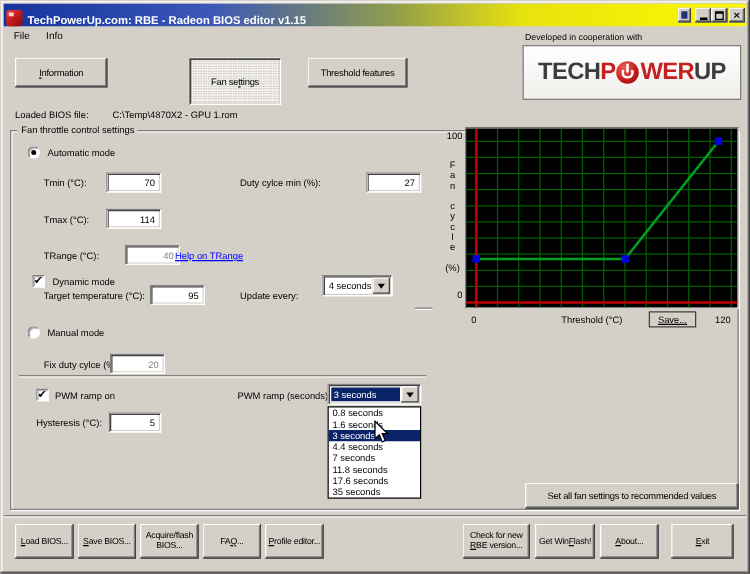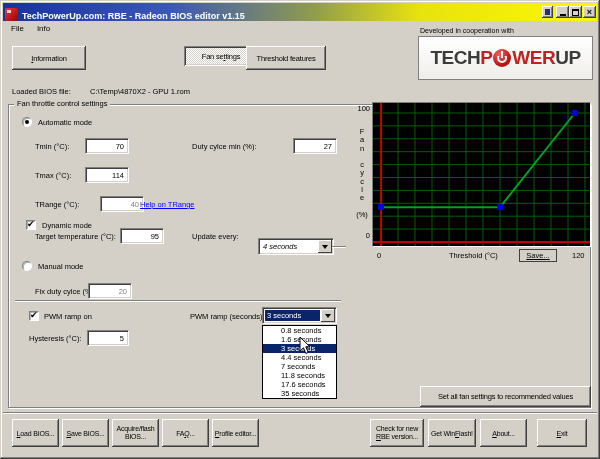--- a/index.html
+++ b/index.html
@@ -63,21 +63,21 @@
   
   .combo{position:absolute;height:17px;background:#fff;border:1px solid;border-color:#808080 #fff #fff #808080;
     box-shadow: inset 1px 1px 0 #404040, inset -1px -1px 0 #d4d0c8;}
   .combo .val{position:absolute;left:2px;top:2px;right:16px;bottom:2px;font-size:7.5px;line-height:11px;padding-left:2px;white-space:nowrap;overflow:hidden;}
   .combo.sel .val{background:#0a246a;color:#fff;}
   .combo .dbtn{position:absolute;right:1px;top:1px;bottom:1px;width:14px;background:#d4d0c8;
     box-shadow: inset -1px -1px 0 #404040, inset 1px 1px 0 #fff;display:flex;align-items:center;justify-content:center;}
   .arrow-down{width:0;height:0;border:3px solid transparent;border-top:4px solid #000;margin-top:3px;}
   
   .ddlist{position:absolute;left:262px;top:325px;width:75px;background:#fff;border:1px solid #000;z-index:5;}
-  .dd-item{height:9px;line-height:9px;font-size:7.5px;padding-left:18px;white-space:nowrap;}
+  .dd-item{height:9px;line-height:9px;font-size:7.5px;padding-left:3px;white-space:nowrap;}
   .dd-item.sel{background:#0a246a;color:#fff;}
   
   .link{color:#0000ff;text-decoration:underline;}
   
   .etch{position:absolute;height:1px;background:#808080;box-shadow:0 1px 0 #fff;}
   
   .chart-box{position:absolute;left:372px;top:102px;width:219px;height:145px;background:#000;
     border:1px solid;border-color:#808080 #fff #fff #808080;}
   .ylabel-stack{position:absolute;left:354px;top:128px;width:16px;text-align:center;}
   .ylabel-stack span{display:block;font-size:7.5px;line-height:8.3px;}
@@ -117,21 +117,21 @@
   </div>
 
   <div class="menubar">
     <span class="menu-item">File</span>
     <span class="menu-item">Info</span>
   </div>
 
   <div class="btn tab" style="left:12px;top:46px;width:74px;height:24px;">
     <span><span class="mn">I</span><span>nformation</span></span>
   </div>
-  <div class="btn tab pressed" style="left:184px;top:46px;width:74px;height:20px;text-align:right;">
+  <div class="btn tab pressed" style="left:151px;top:46px;width:74px;height:38px;text-align:right;">
     <span><span>Fan se</span><span class="mn">t</span><span>tings</span></span>
   </div>
   <div class="btn tab" style="left:246px;top:46px;width:80px;height:24px;">
     <span>Threshold features</span>
   </div>
 
   <div class="t" style="left:12px;top:87px;">Loaded BIOS file:</div>
   <div class="t" style="left:90px;top:87px;">C:\Temp\4870X2 - GPU 1.rom</div>
 
   <div class="logo-caption">Developed in cooperation with</div>
@@ -162,21 +162,21 @@
   <div class="t" style="left:35px;top:200px;">TRange (°C):</div>
   <div class="field disabled" style="left:73px;top:196px;width:44px;margin-left:27px;">40</div>
   <div class="t link" style="left:140px;top:200px;">Help on TRange</div>
 
   <div class="check on" style="left:26px;top:220px;"></div>
   <div class="t" style="left:42px;top:221px;">Dynamic mode</div>
 
   <div class="t" style="left:35px;top:232px;">Target temperature (°C):</div>
   <div class="field" style="left:120px;top:228px;width:44px;">95</div>
   <div class="t" style="left:192px;top:232px;">Update every:</div>
-  <div class="combo" style="left:258px;top:238px;width:76px;font-style:italic;">
+  <div class="combo" style="left:258px;top:220px;width:56px;">
     <div class="val">4 seconds</div>
     <div class="dbtn">
         <div class="arrow-down"></div>
       </div>
   </div>
   <div class="etch" style="left:332px;top:246px;width:14px;"></div>
 
   <div class="radio" style="left:22px;top:261px;"></div>
   <div class="t" style="left:38px;top:262px;">Manual mode</div>
 

